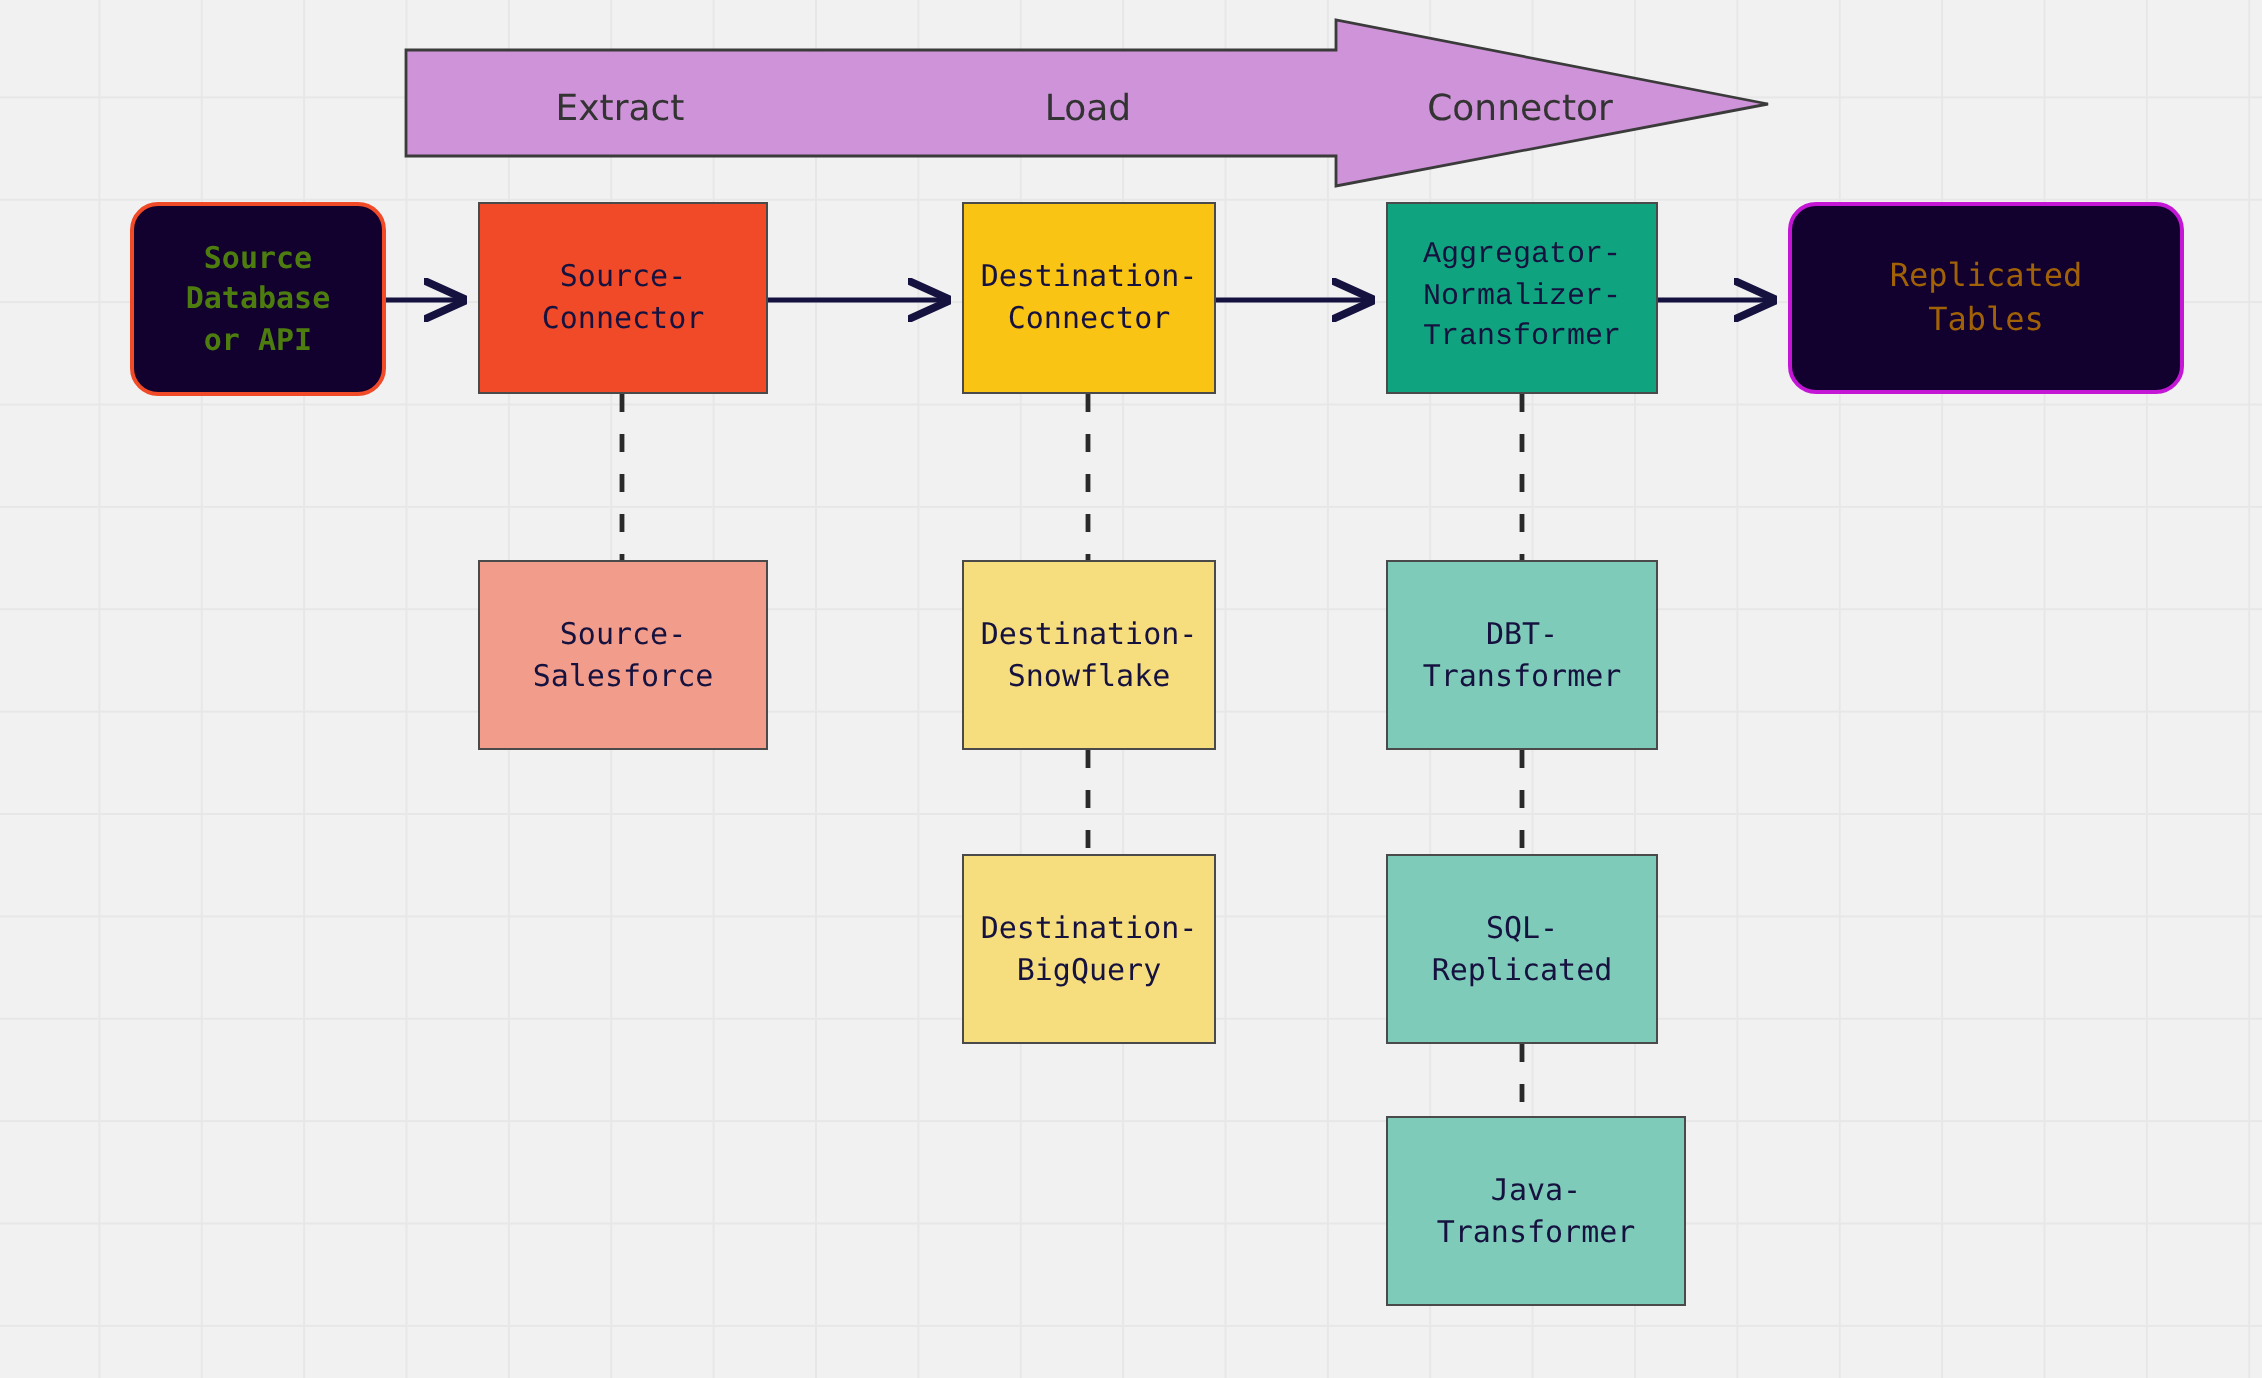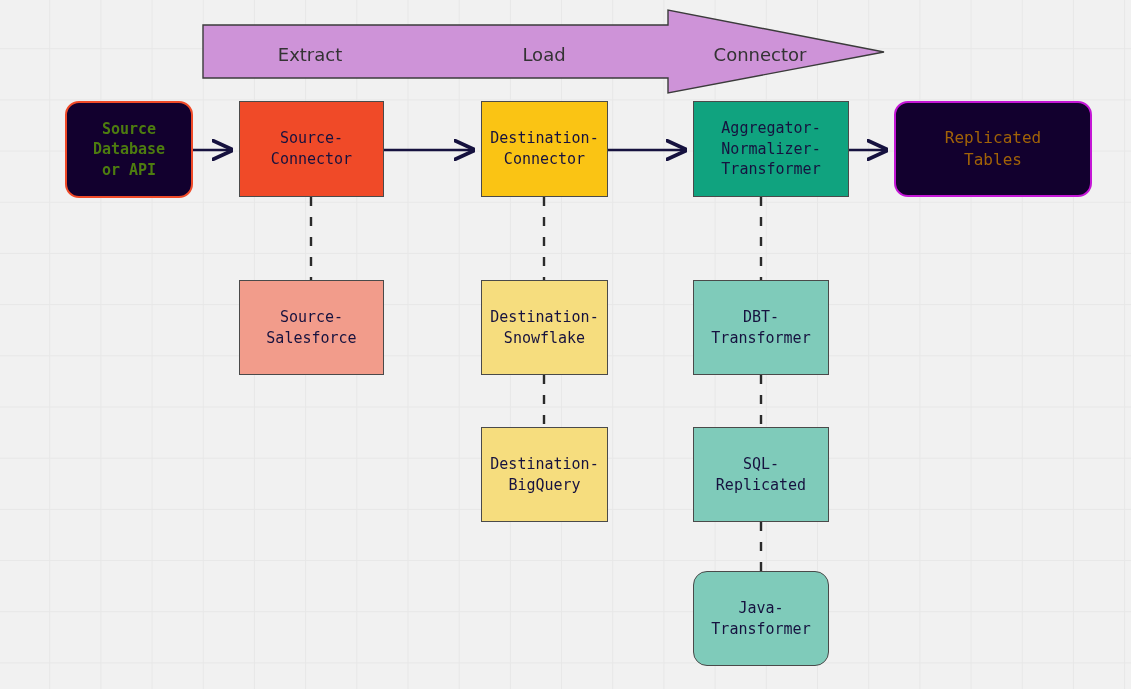--- a/index.html
+++ b/index.html
@@ -97,22 +97,22 @@
 or API</div>
 
   <div class="node rect-node" style="left:239px; top:101px; width:145px; height:96px;
               background:#f04a28;">Source-
 Connector</div>
 
   <div class="node rect-node" style="left:481px; top:101px; width:127px; height:96px;
               background:#fac414;">Destination-
 Connector</div>
 
-  <div class="node rect-node" style="left:693px; top:101px; width:156px; height:96px;
-              background:#10a37f;">Aggregator-
+  <div class="node rect-node" style="left:693px; top:101px; width:136px; height:96px;
+              background:#10a37f;font-family:Liberation Mono, monospace;">Aggregator-
 Normalizer-
 Transformer</div>
 
   <div class="node pill-node" style="left:894px; top:101px; width:198px; height:96px;
               background:#12002e; border:2.2px solid #c417d6;
               color:#a16207; font-weight:normal; font-size:16px;">Replicated
 Tables</div>
 
   <div class="node rect-node" style="left:239px; top:280px; width:145px; height:95px;
               background:#f29c8b;">Source-
@@ -127,17 +127,17 @@
 Transformer</div>
 
   <div class="node rect-node" style="left:481px; top:427px; width:127px; height:95px;
               background:#f6dd7e;">Destination-
 BigQuery</div>
 
   <div class="node rect-node" style="left:693px; top:427px; width:136px; height:95px;
               background:#7fcbba;">SQL-
 Replicated</div>
 
-  <div class="node rect-node" style="left:693px; top:571px; width:136px; height:95px;
-              background:#7fcbba;border-radius:14px;">Java-
+  <div class="node rect-node" style="left:693px; top:558px; width:150px; height:95px;
+              background:#7fcbba;">Java-
 Transformer</div>
 
 </div>
 
 </body></html>

